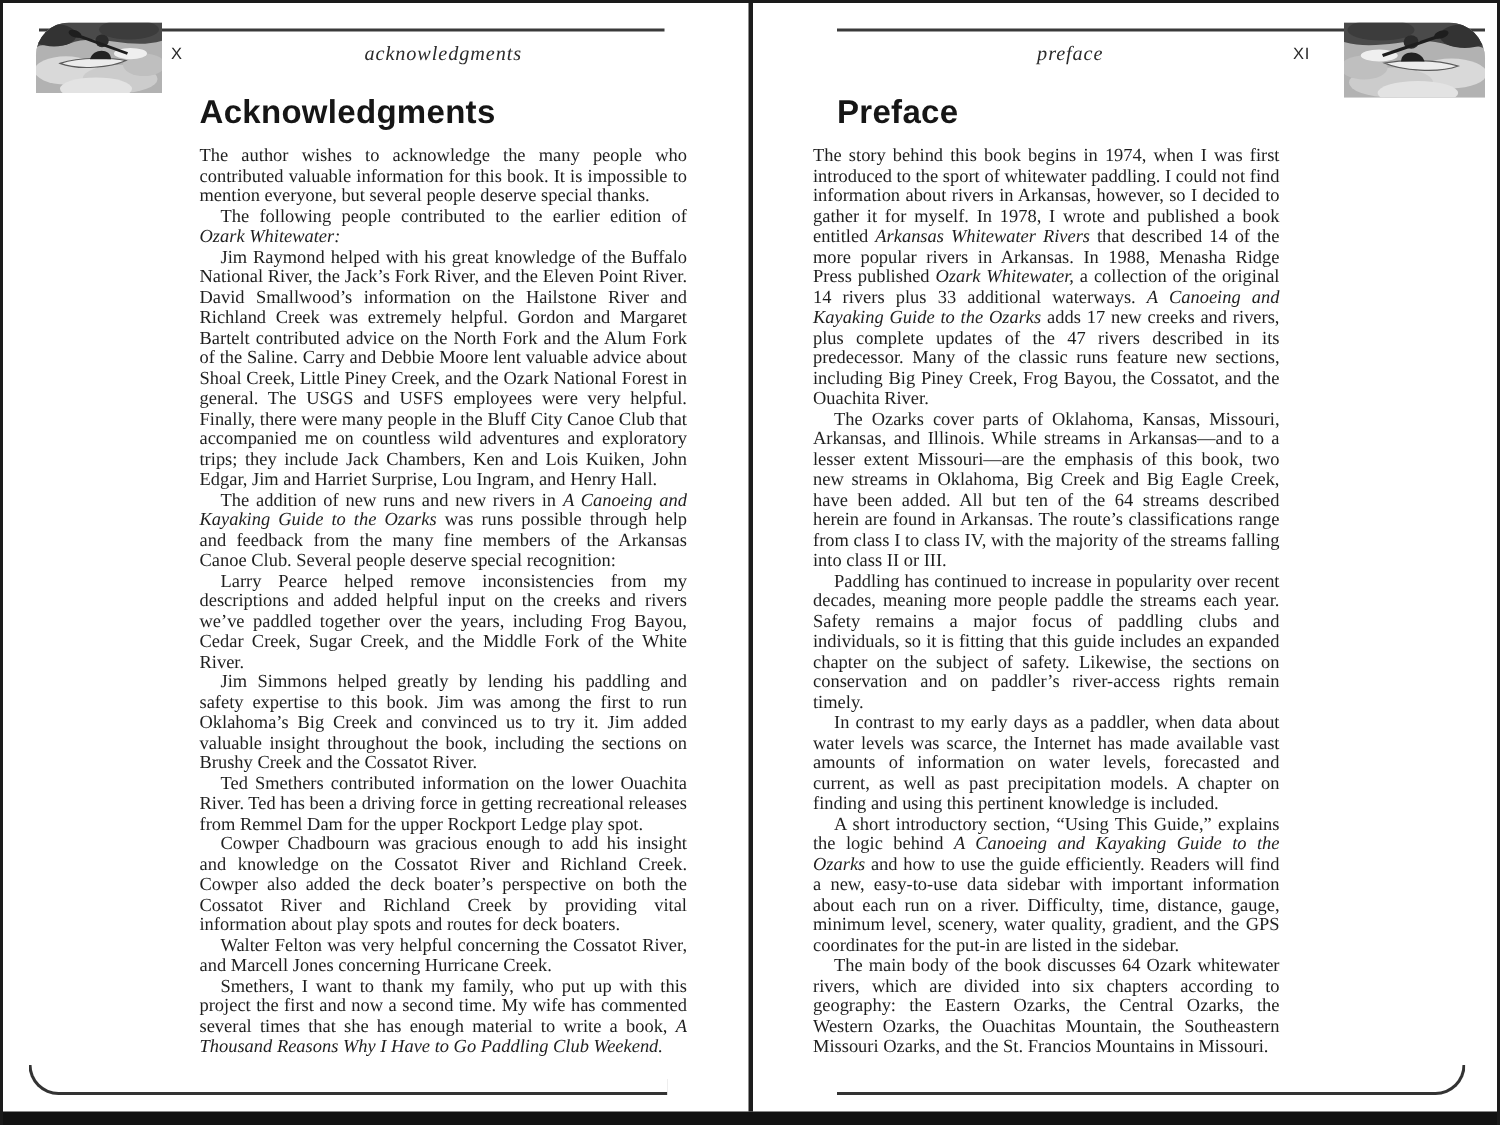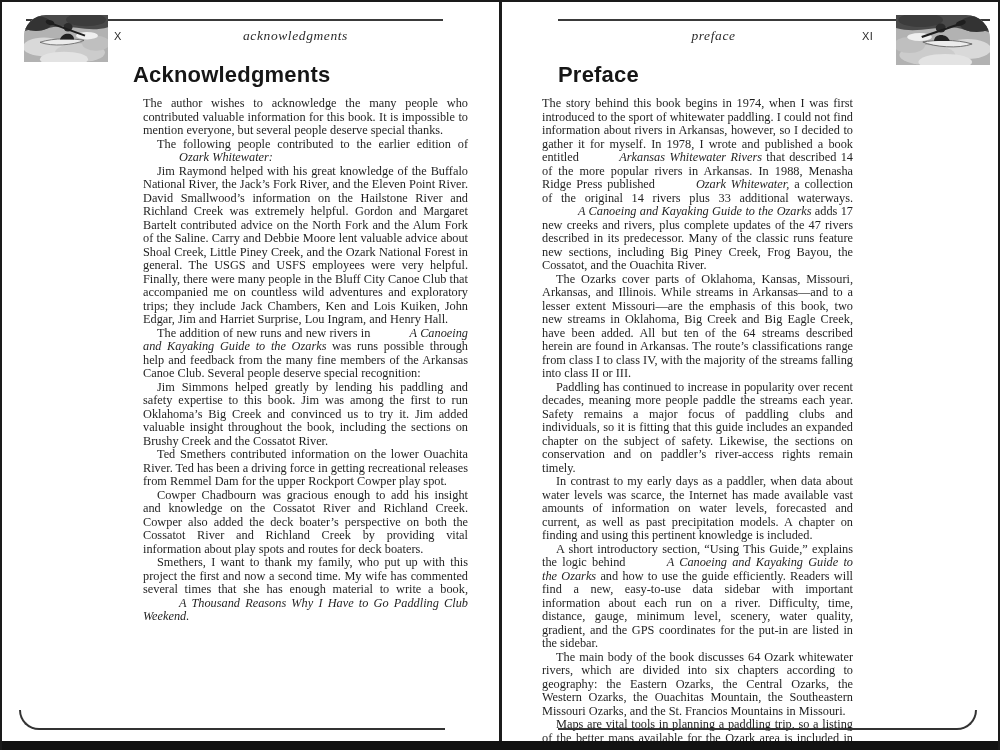--- a/index.html
+++ b/index.html
@@ -118,25 +118,25 @@
   .page-right .chapter-title { left: 57px; }
 
   .body-text {
     position: absolute;
     top: 97px;
     text-align: justify;
     font-size: 12.3px;
     line-height: 13.5px;
     color: #1f1f1f;
   }
-  .page-left .body-text { left: 143px; width: 325px; }
+  .page-left .body-text { left: 133px; width: 325px; }
   .page-right .body-text { left: 41px; width: 311px; }
   .body-text p { margin: 0; }
   .body-text p.indent { text-indent: 14px; }
-  .body-text i { font-style: italic; margin-left: 36px; }
+  .body-text i { font-style: italic; }
 
   .foot-rule {
     position: absolute;
     top: 710px;
     height: 18px;
     z-index: 1;
   }
   .page-left .foot-rule {
     left: 19px;
     width: 424px;
@@ -178,23 +178,25 @@
       </svg>
     </div>
     <div class="page-num">X</div>
     <div class="running-head">acknowledgments</div>
     <h1 class="chapter-title" style="margin:0">Acknowledgments</h1>
     <div class="body-text">
         <p class=""><span>The author wishes to acknowledge the many people who contributed valuable information for this book. It is impossible to mention everyone, but several people deserve special thanks.</span></p>
         <p class="indent"><span>The following people contributed to the earlier edition of </span><i>Ozark Whitewater:</i></p>
         <p class="indent"><span>Jim Raymond helped with his great knowledge of the Buffalo National River, the Jack’s Fork River, and the Eleven Point River. David Smallwood’s information on the Hailstone River and Richland Creek was extremely helpful. Gordon and Margaret Bartelt contributed advice on the North Fork and the Alum Fork of the Saline. Carry and Debbie Moore lent valuable advice about Shoal Creek, Little Piney Creek, and the Ozark National Forest in general. The USGS and USFS employees were very helpful. Finally, there were many people in the Bluff City Canoe Club that accompanied me on countless wild adventures and exploratory trips; they include Jack Chambers, Ken and Lois Kuiken, John Edgar, Jim and Harriet Surprise, Lou Ingram, and Henry Hall.</span></p>
         <p class="indent"><span>The addition of new runs and new rivers in </span><i>A Canoeing and Kayaking Guide to the Ozarks</i><span> was runs possible through help and feedback from the many fine members of the Arkansas Canoe Club. Several people deserve special recognition:</span></p>
+        <p class="indent"><span>Larry Pearce helped remove inconsistencies from my descriptions and added helpful input on the creeks and rivers we’ve paddled together over the years, including Frog Bayou, Cedar Creek, Sugar Creek, and the Middle Fork of the White River.</span></p>
         <p class="indent"><span>Jim Simmons helped greatly by lending his paddling and safety expertise to this book. Jim was among the first to run Oklahoma’s Big Creek and convinced us to try it. Jim added valuable insight throughout the book, including the sections on Brushy Creek and the Cossatot River.</span></p>
-        <p class="indent"><span>Ted Smethers contributed information on the lower Ouachita River. Ted has been a driving force in getting recreational releases from Remmel Dam for the upper Rockport Cowper play spot.</span></p>
+        <p class="indent"><span>Ted Smethers contributed information on the lower Ouachita River. Ted has been a driving force in getting recreational releases from Remmel Dam for the upper Rockport Ledge play spot.</span></p>
         <p class="indent"><span>Cowper Chadbourn was gracious enough to add his insight and knowledge on the Cossatot River and Richland Creek. Cowper also added the deck boater’s perspective on both the Cossatot River and Richland Creek by providing vital information about play spots and routes for deck boaters.</span></p>
+        <p class="indent"><span>Walter Felton was very helpful concerning the Cossatot River, and Marcell Jones concerning Hurricane Creek.</span></p>
         <p class="indent"><span>Smethers, I want to thank my family, who put up with this project the first and now a second time. My wife has commented several times that she has enough material to write a book, </span><i>A Thousand Reasons Why I Have to Go Paddling Club Weekend.</i></p>
       </div>
     <div class="foot-rule"></div>
   </div>
 
   <div class="page page-right">
     <div class="head-rule"></div>
     <div class="corner-photo photo-right">
       <svg viewBox="0 0 84 50" preserveAspectRatio="none" aria-hidden="true">
         <rect width="84" height="50" fill="#b2b2b2"></rect>
@@ -216,21 +218,20 @@
     <div class="page-num">XI</div>
     <div class="running-head">preface</div>
     <h1 class="chapter-title" style="margin:0">Preface</h1>
     <div class="body-text">
         <p class=""><span>The story behind this book begins in 1974, when I was first introduced to the sport of whitewater paddling. I could not find information about rivers in Arkansas, however, so I decided to gather it for myself. In 1978, I wrote and published a book entitled </span><i>Arkansas Whitewater Rivers</i><span> that described 14 of the more popular rivers in Arkansas. In 1988, Menasha Ridge Press published </span><i>Ozark Whitewater,</i><span> a collection of the original 14 rivers plus 33 additional waterways. </span><i>A Canoeing and Kayaking Guide to the Ozarks</i><span> adds 17 new creeks and rivers, plus complete updates of the 47 rivers described in its predecessor. Many of the classic runs feature new sections, including Big Piney Creek, Frog Bayou, the Cossatot, and the Ouachita River.</span></p>
         <p class="indent"><span>The Ozarks cover parts of Oklahoma, Kansas, Missouri, Arkansas, and Illinois. While streams in Arkansas—and to a lesser extent Missouri—are the emphasis of this book, two new streams in Oklahoma, Big Creek and Big Eagle Creek, have been added. All but ten of the 64 streams described herein are found in Arkansas. The route’s classifications range from class I to class IV, with the majority of the streams falling into class II or III.</span></p>
         <p class="indent"><span>Paddling has continued to increase in popularity over recent decades, meaning more people paddle the streams each year. Safety remains a major focus of paddling clubs and individuals, so it is fitting that this guide includes an expanded chapter on the subject of safety. Likewise, the sections on conservation and on paddler’s river-access rights remain timely.</span></p>
         <p class="indent"><span>In contrast to my early days as a paddler, when data about water levels was scarce, the Internet has made available vast amounts of information on water levels, forecasted and current, as well as past precipitation models. A chapter on finding and using this pertinent knowledge is included.</span></p>
         <p class="indent"><span>A short introductory section, “Using This Guide,” explains the logic behind </span><i>A Canoeing and Kayaking Guide to the Ozarks</i><span> and how to use the guide efficiently. Readers will find a new, easy-to-use data sidebar with important information about each run on a river. Difficulty, time, distance, gauge, minimum level, scenery, water quality, gradient, and the GPS coordinates for the put-in are listed in the sidebar.</span></p>
         <p class="indent"><span>The main body of the book discusses 64 Ozark whitewater rivers, which are divided into six chapters according to geography: the Eastern Ozarks, the Central Ozarks, the Western Ozarks, the Ouachitas Mountain, the Southeastern Missouri Ozarks, and the St. Francios Mountains in Missouri.</span></p>
-        <p class="indent"><span>Maps are vital tools in planning a paddling trip, so a listing of the better maps available for the Ozark area is included in the</span></p>
       </div>
     <div class="foot-rule"></div>
   </div>
 
   <div class="spine"></div>
   <div class="bottom-bar"></div>
   <div class="frame"></div>
 </div>
 
 </body></html>

